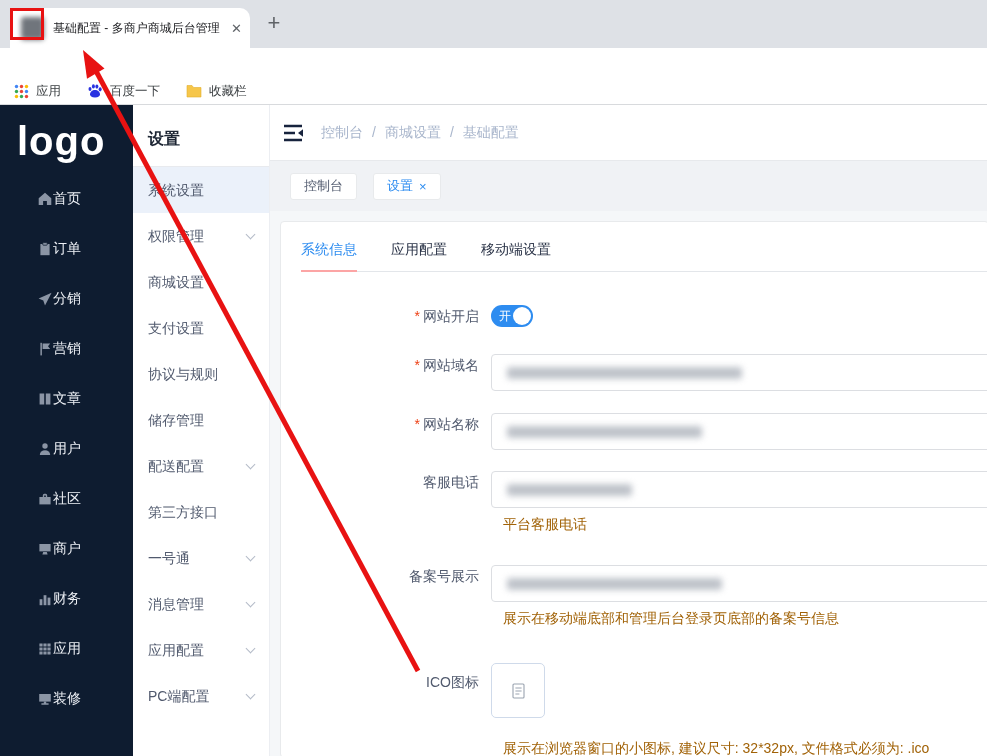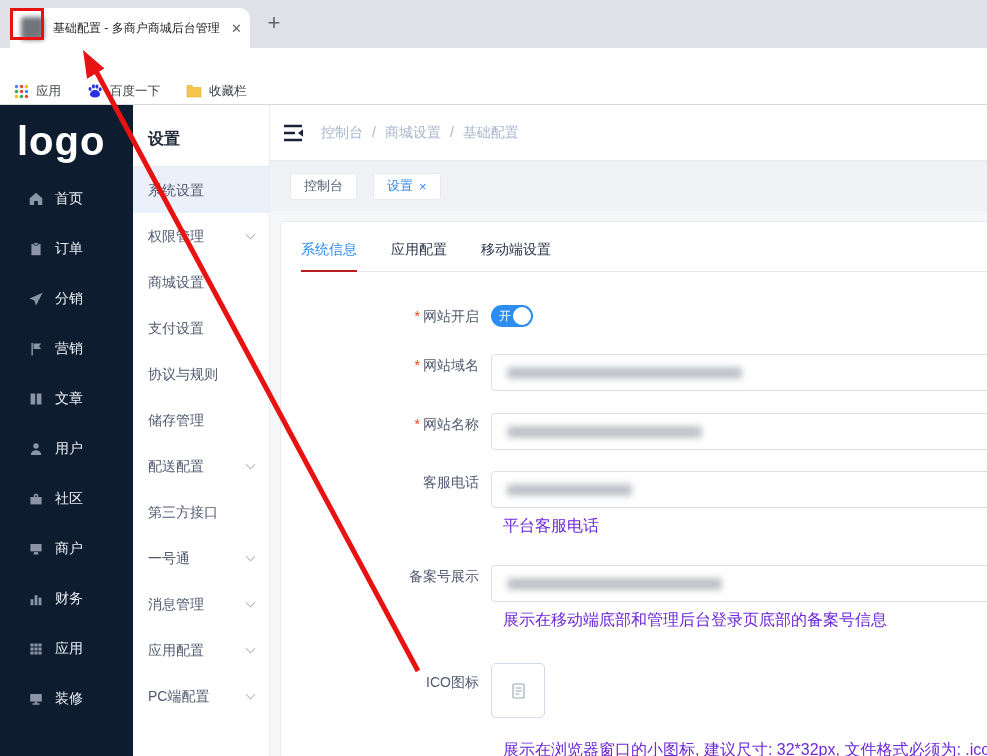--- a/index.html
+++ b/index.html
@@ -28,22 +28,22 @@
   .bookmarks { position:absolute; left:0; top:78px; width:987px; height:27px; background:#fff;
     border-bottom:1px solid #d8dadd; display:flex; align-items:center; padding-left:14px; }
   .bm { display:flex; align-items:center; gap:7px; font-size:12.5px; color:#3c4043; margin-right:26px; }
 
   
   .app { position:absolute; left:0; top:105px; width:987px; height:651px; }
 
   .sidebar { position:absolute; left:0; top:0; width:133px; height:651px; background:#0e1c30; }
   .logo { color:#fff; font-size:40px; font-weight:bold; padding:8px 0 0 17px; letter-spacing:1px;
     height:69px; line-height:56px; }
-  .s-item { display:flex; align-items:center; height:50px; padding-left:28px; gap:11px;
-    color:#eef1f6; font-size:14px; }
+  .s-item { display:flex; align-items:center; height:50px; padding-left:28px; 
+    color:#eef1f6; font-size:14px;margin-left:9px; }
   .s-item svg { flex:none; }
 
   .submenu { position:absolute; left:133px; top:0; width:137px; height:651px; background:#fff;
     border-right:1px solid #eceef2; }
   .sm-title { font-size:16px; font-weight:600; color:#1c2533; padding:24px 0 0 15px; height:61px; }
   .sm-divider { border-bottom:1px solid #e8eaee; }
   .sm-item { position:relative; height:46px; line-height:46px; padding-left:15px; font-size:14px;
     color:#515a6e; white-space:nowrap; }
   .sm-item.active { background:#ebf1fa; }
   .chev { position:absolute; right:15px; top:18px; width:7px; height:7px;
@@ -58,32 +58,32 @@
   .tag { height:27px; background:#fff; border:1px solid #e8eaec; border-radius:3px; display:flex;
     align-items:center; padding:0 13px; font-size:13px; color:#515a6e; gap:6px; }
   .tag.active { color:#2d8cf0; }
   .tag .x { font-size:13px; }
 
   .card { position:absolute; left:10px; top:116px; width:709px; height:537px; background:#fff;
     border:1px solid #e8eaec; border-radius:4px; overflow:hidden; }
   .tabs { display:flex; gap:34px; margin:0 0 0 20px; padding-top:19px;
     border-bottom:1px solid #e3e6ea; }
   .tab-item { font-size:14px; color:#2a3347; padding-bottom:11px; }
-  .tab-item.active { color:#2d8cf0; border-bottom:2px solid #b91c1c; margin-bottom:-1px; }
+  .tab-item.active { color:#2d8cf0; border-bottom:2px solid #fca5a5; margin-bottom:-1px; }
 
   .frow { position:absolute; left:0; width:100%; display:flex; align-items:flex-start; }
   .flabel { width:210px; flex:none; text-align:right; padding-right:12px; font-size:14px;
     color:#515a6e; line-height:22px; }
   .req { color:#ed4014; margin-right:3px; font-size:14px; }
   .fctrl { flex:1; min-width:0; }
   .inputbox { height:37px; border:1px solid #dcdee2; border-radius:4px; background:#fff;
     width:calc(100% + 4px); }
   .redact { height:12px; background:#b4b9c1; border-radius:3px; filter:blur(3px);
     margin:12px 0 0 15px; opacity:.85; }
-  .hint { position:absolute; left:222px; font-size:16px; color:#6d28d9; white-space:nowrap; }
+  .hint { position:absolute; left:222px; font-size:14px; color:#a16207; white-space:nowrap; }
   .toggle { position:relative; width:42px; height:22px; border-radius:12px; background:#2d8cf0; }
   .toggle-label { position:absolute; left:8px; top:4px; color:#fff; font-size:12px; line-height:14px; }
   .knob { position:absolute; right:2px; top:2px; width:18px; height:18px; border-radius:50%;
     background:#fff; }
   .upload { width:54px; height:55px; border:1px solid #cfdaea; border-radius:5px; background:#fff;
     display:flex; align-items:center; justify-content:center; }
 
   .anno { position:absolute; left:0; top:0; width:987px; height:756px; z-index:50;
     pointer-events:none; }
 </style>

